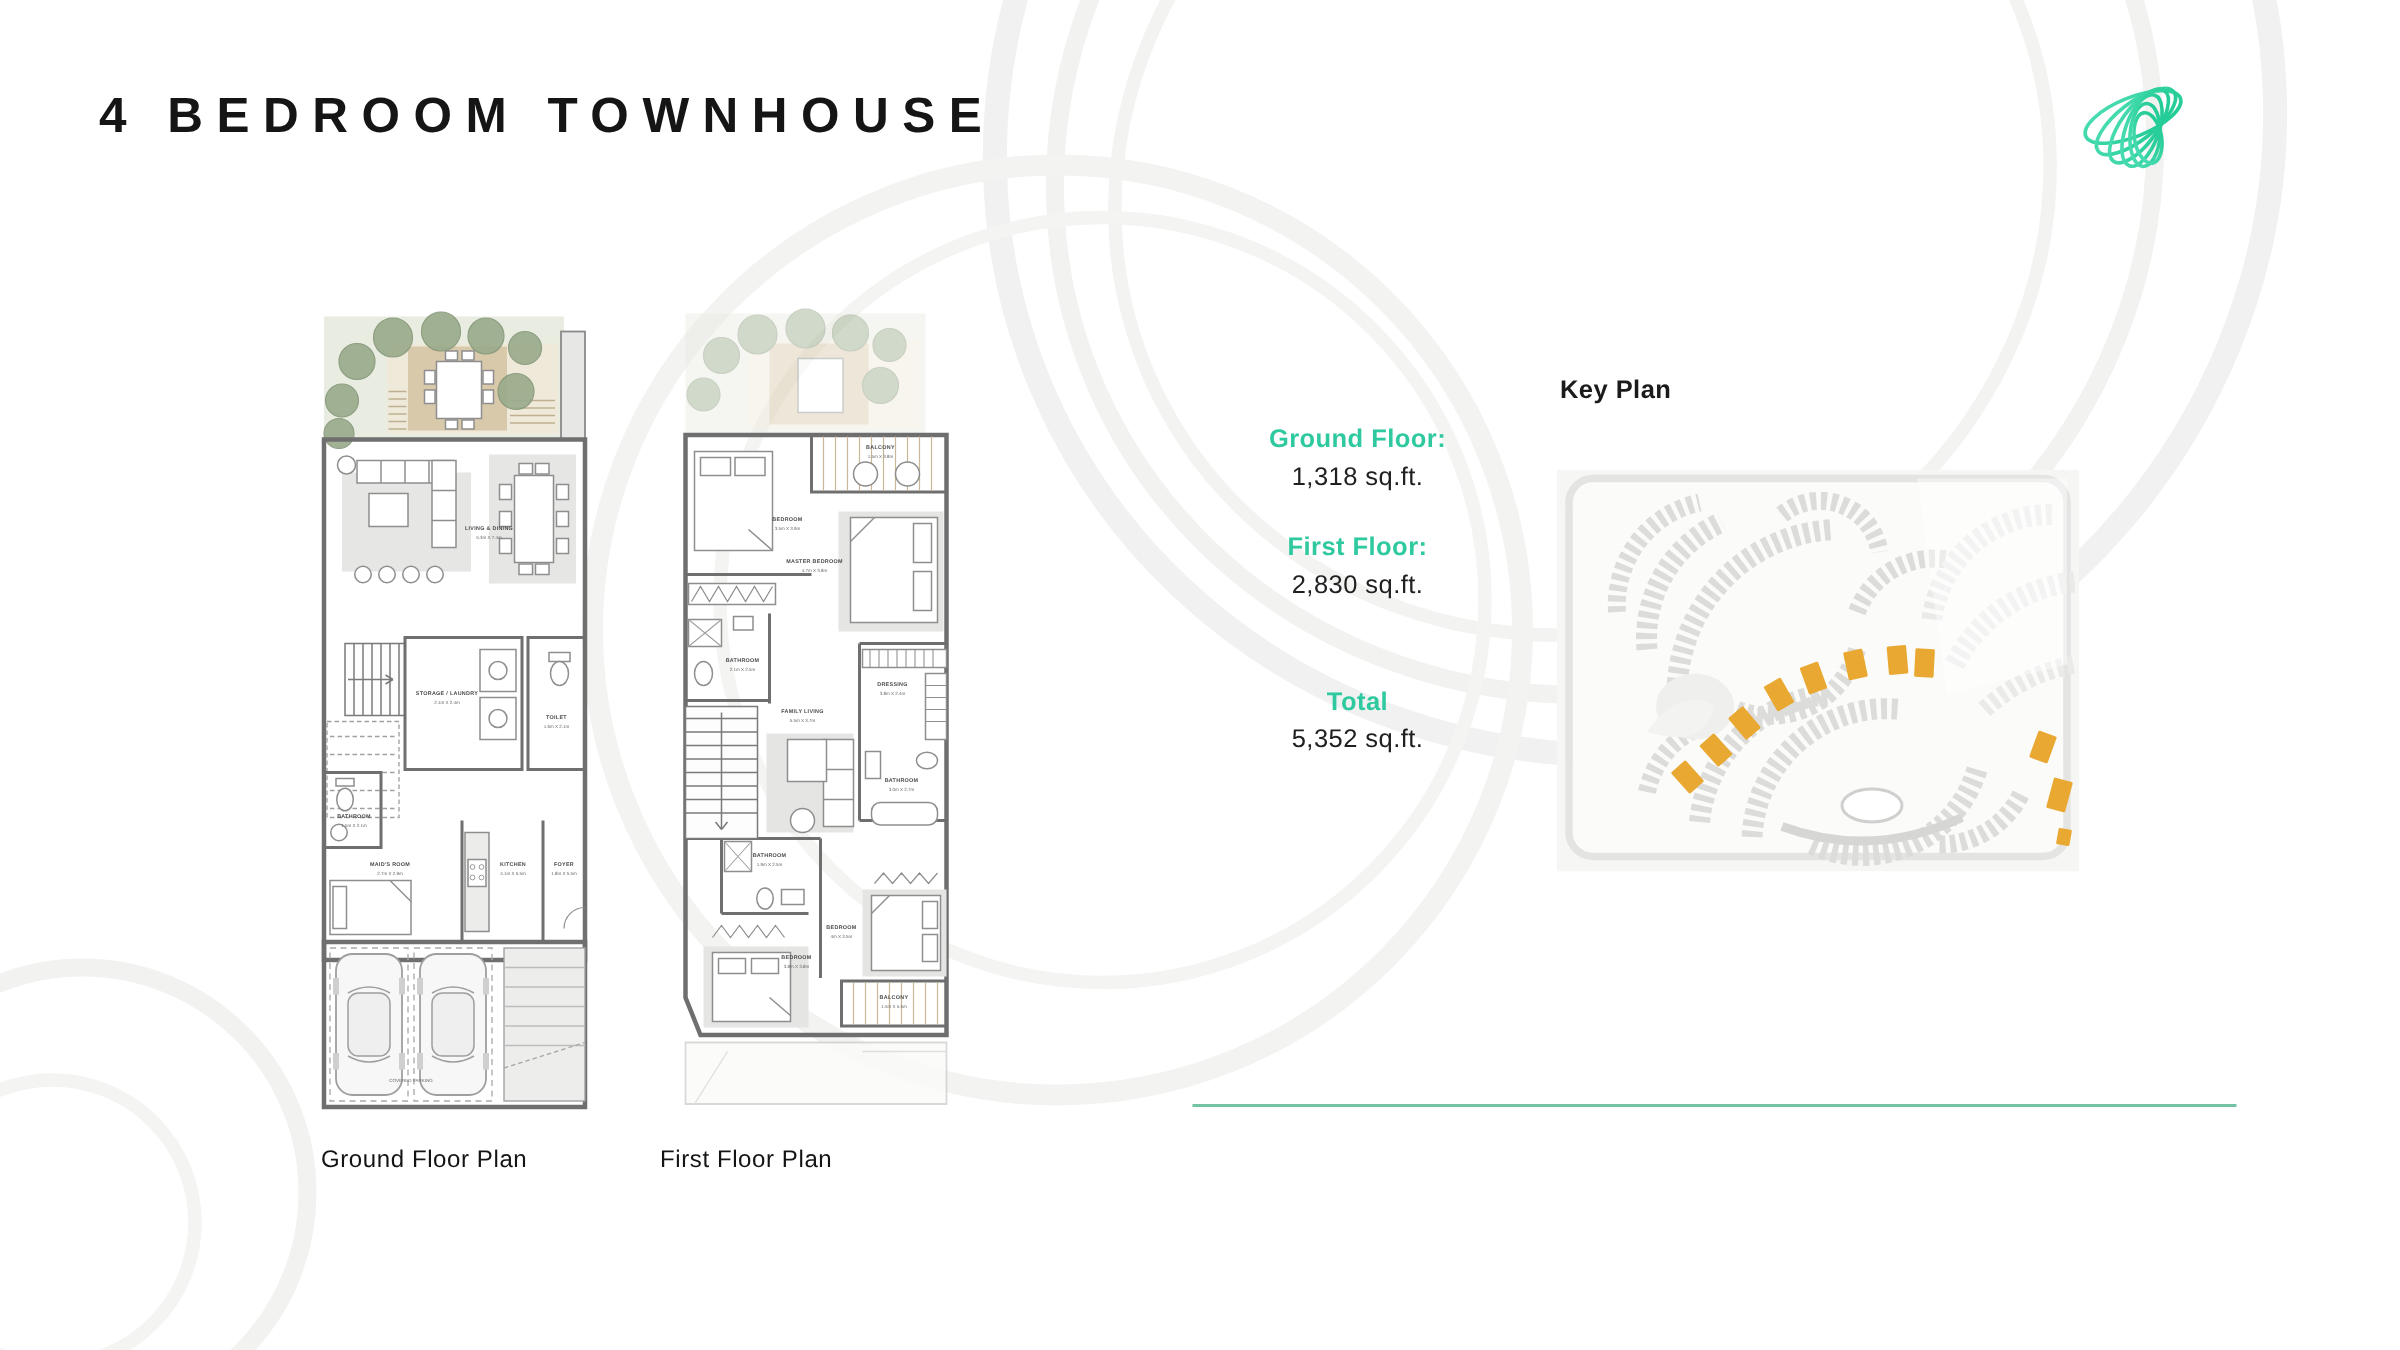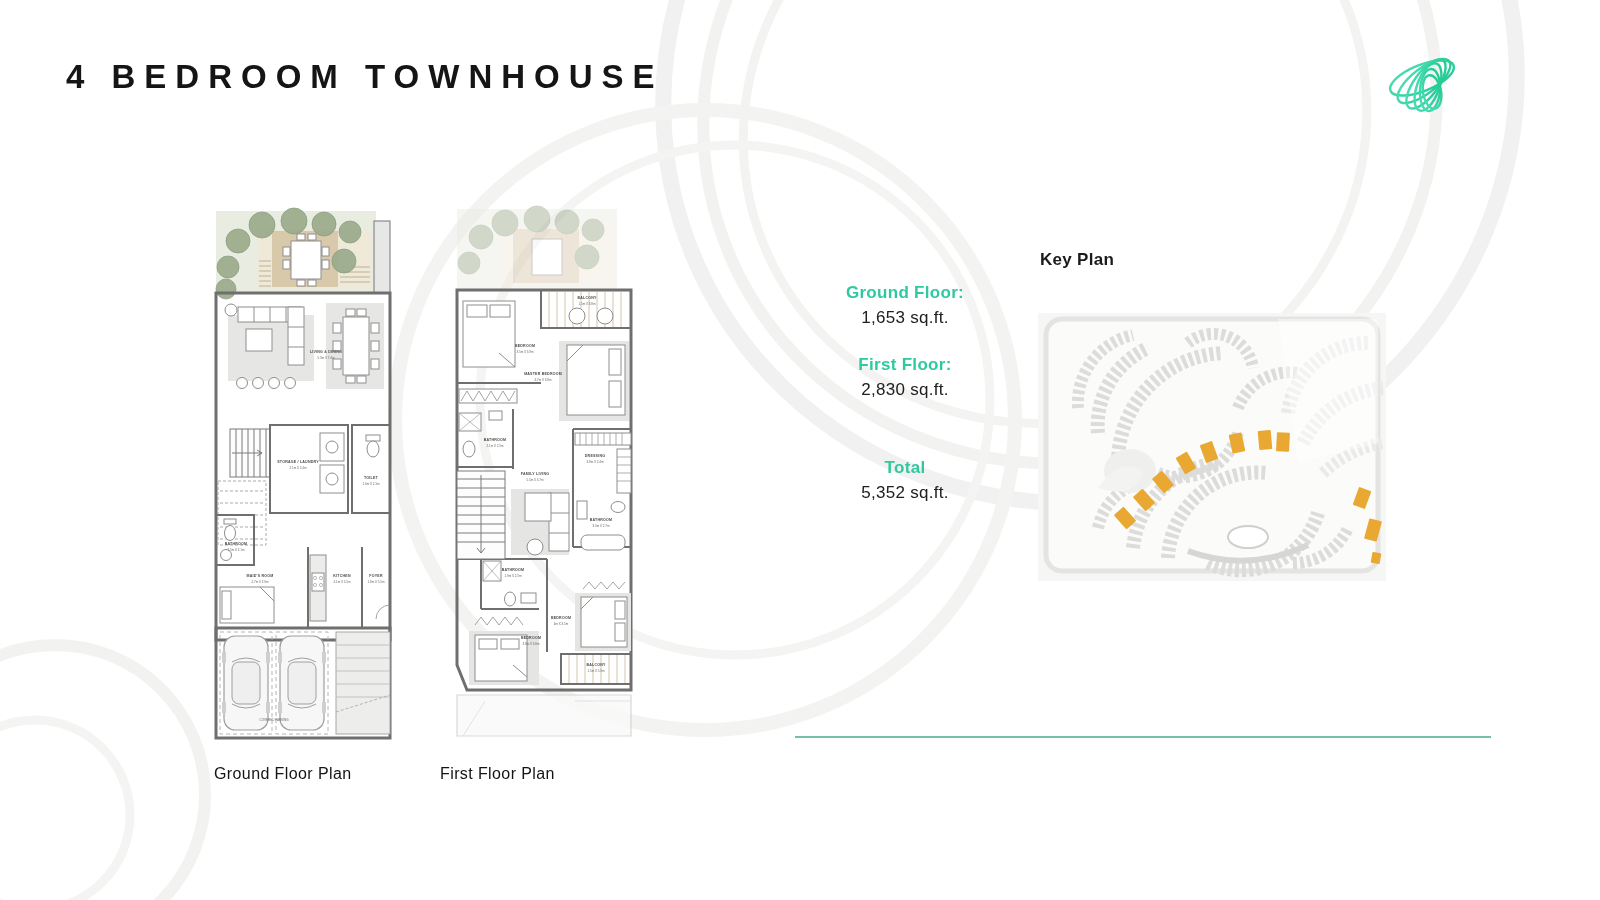--- a/index.html
+++ b/index.html
@@ -458,21 +458,21 @@
       </g>
     </svg>
   </div>
 
   <div class="layer caption caption-ground">Ground Floor Plan</div>
   <div class="layer caption caption-first">First Floor Plan</div>
 
   <div class="layer areas">
     <div class="area-block" style="top:23px;margin-top:15px;">
       <div class="area-label">Ground Floor:</div>
-      <div class="area-value">1,653 sq.ft.</div>
+      <div class="area-value">1,318 sq.ft.</div>
     </div>
     <div class="area-block" style="top:110px;">
       <div class="area-label">First Floor:</div>
       <div class="area-value">2,830 sq.ft.</div>
     </div>
     <div class="area-block" style="top:213px;">
       <div class="area-label">Total</div>
       <div class="area-value">5,352 sq.ft.</div>
     </div>
   </div>

